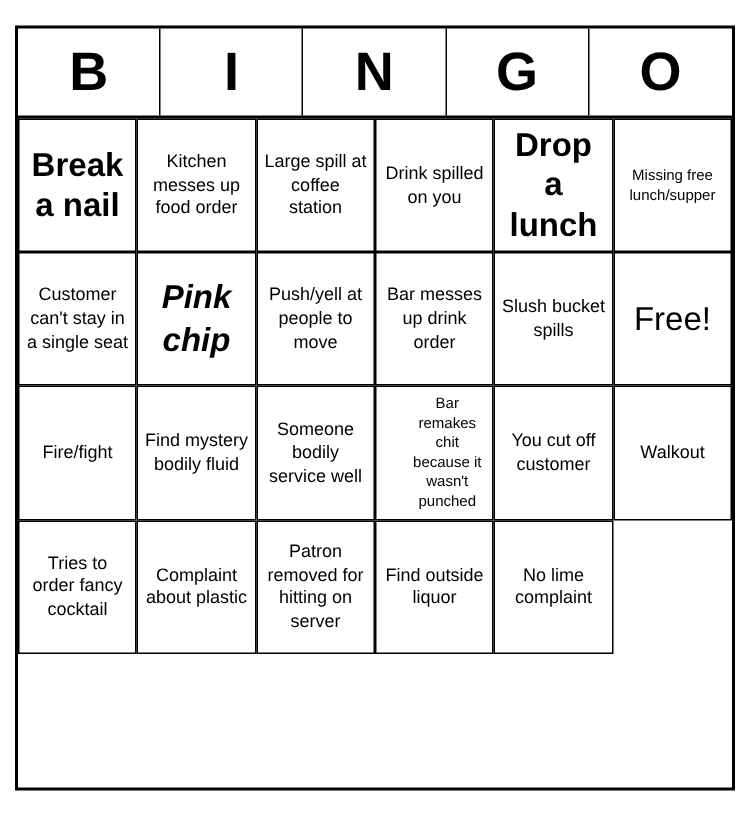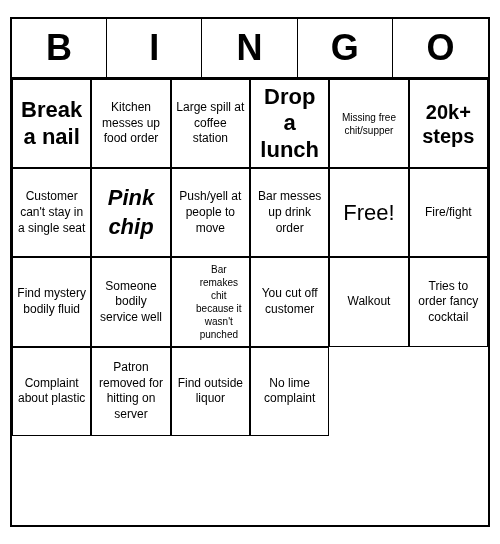--- a/index.html
+++ b/index.html
@@ -101,40 +101,43 @@
   <div class="bingo-grid">
   <div class="bingo-cell break-nail">
         <span class="cell-text">Break a nail</span>
       </div>
       <div class="bingo-cell">
         <span class="cell-text">Kitchen messes up food order</span>
       </div>
       <div class="bingo-cell">
         <span class="cell-text">Large spill at coffee station</span>
       </div>
+      <div class="bingo-cell">
+        <span class="cell-text">Drink spilled on you</span>
+      </div>
       <div class="bingo-cell break-nail">
         <span class="cell-text">Drop a lunch</span>
       </div>
       <div class="bingo-cell" style="font-size: 10px;">
-        <span class="cell-text">Missing free chit/supper</span>
-      </div>
-      <div class="bingo-cell large-text">
-        <span class="cell-text">20k+ steps</span>
+        <span class="cell-text">Missing free lunch/supper</span>
       </div>
       <div class="bingo-cell">
         <span class="cell-text">Customer can't stay in a single seat</span>
       </div>
       <div class="bingo-cell pink-chip">
         <span class="cell-text">Pink chip</span>
       </div>
       <div class="bingo-cell">
         <span class="cell-text">Push/yell at people to move</span>
       </div>
       <div class="bingo-cell">
         <span class="cell-text">Bar messes up drink order</span>
+      </div>
+      <div class="bingo-cell">
+        <span class="cell-text">Slush bucket spills</span>
       </div>
       <div class="bingo-cell free">
         <span class="cell-text">Free!</span>
       </div>
       <div class="bingo-cell">
         <span class="cell-text">Fire/fight</span>
       </div>
       <div class="bingo-cell">
         <span class="cell-text">Find mystery bodily fluid</span>
       </div>

